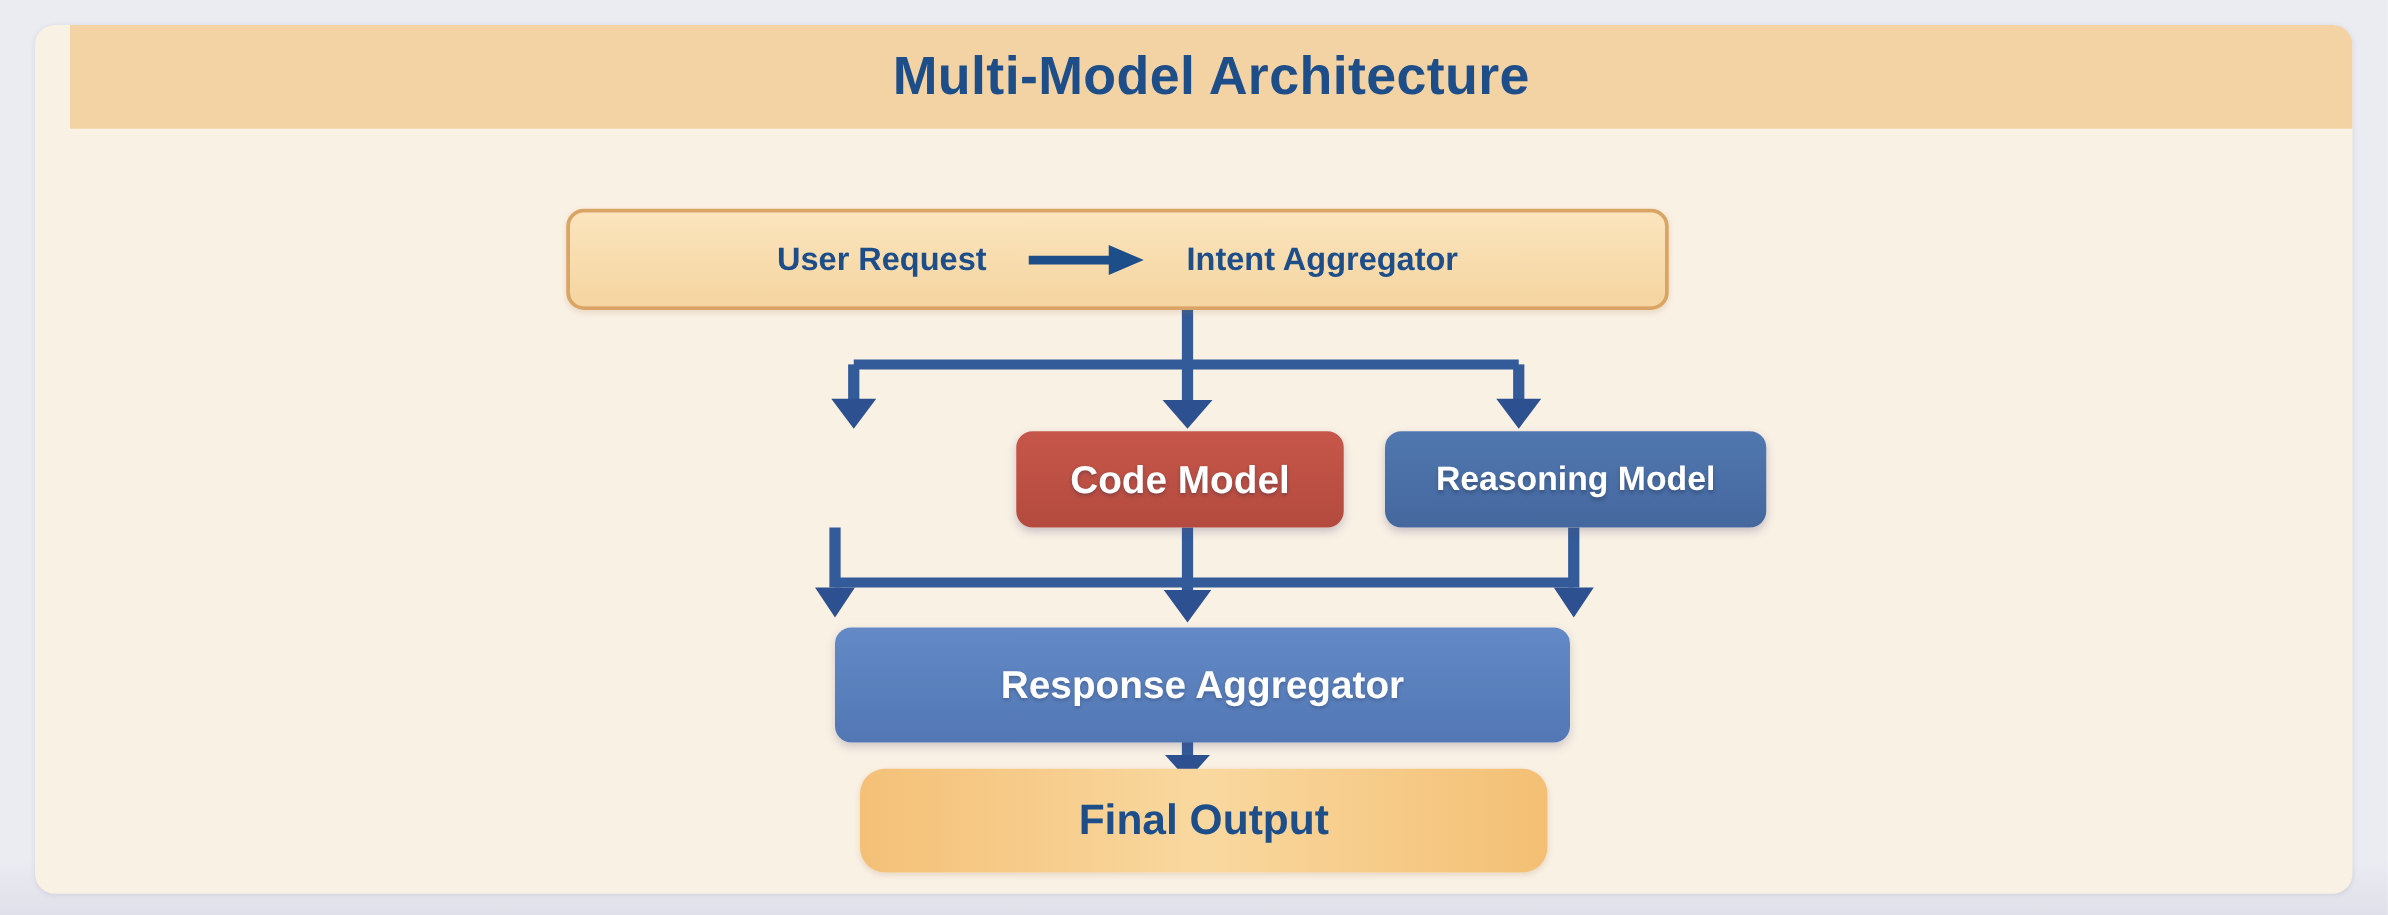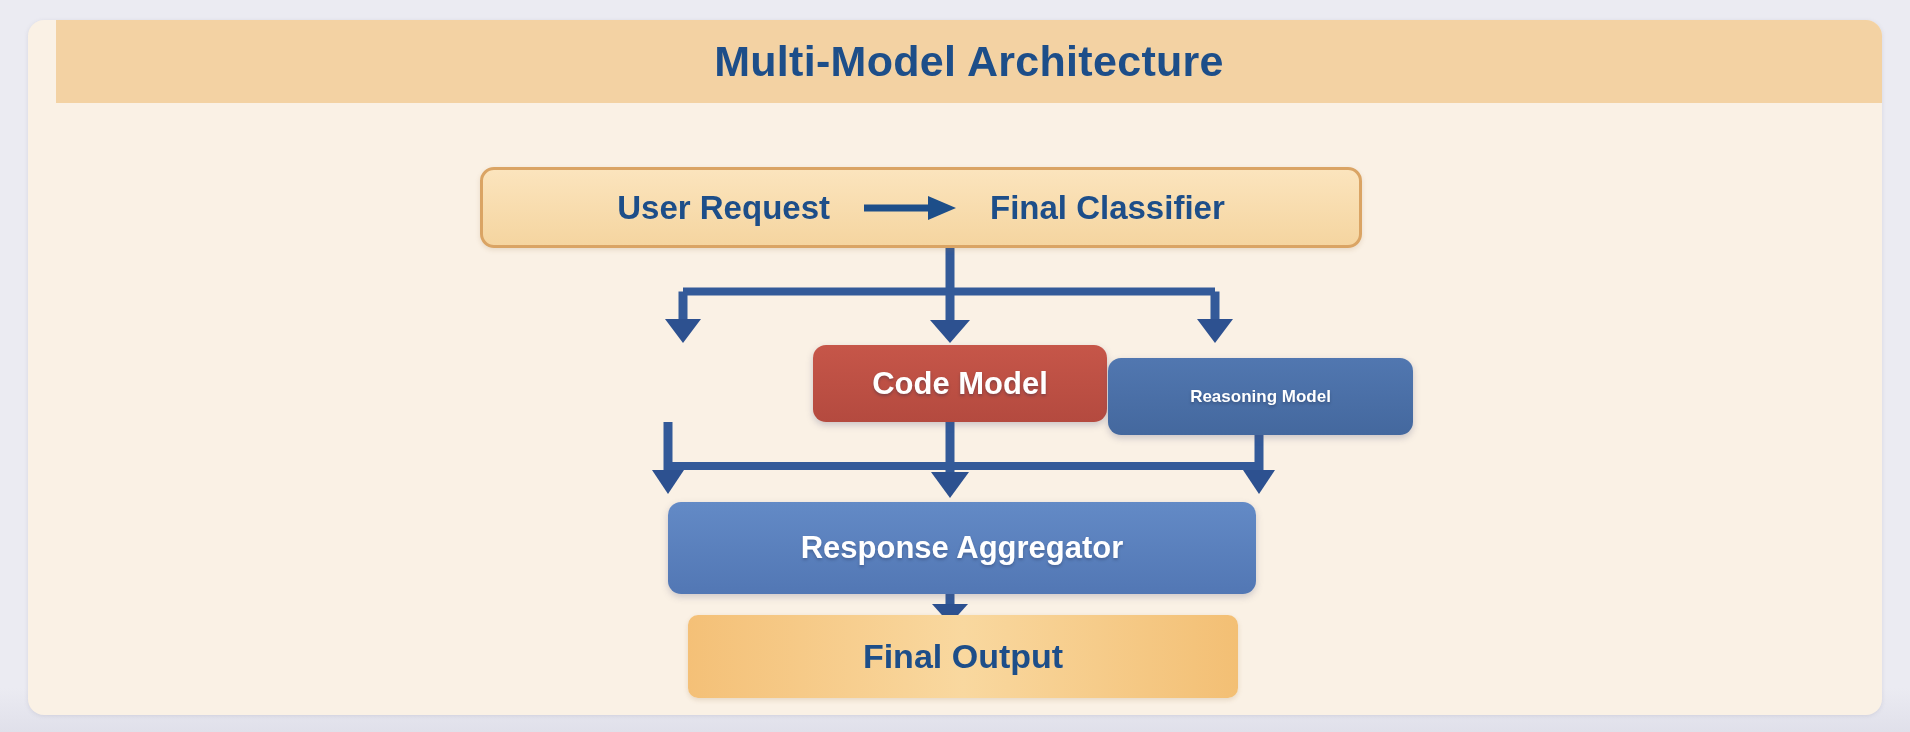--- a/index.html
+++ b/index.html
@@ -52,53 +52,52 @@
     white-space: nowrap;
   }
   .node-top {
     left: 425px; top: 147px;
     width: 882px; height: 81px;
     background: linear-gradient(180deg, #fbe4bd, #f5d5a0);
     border: 3px solid #daa464;
     border-radius: 14px;
     box-sizing: border-box;
     color: #1d4e89;
-    font-size: 33px;
+    font-size: 26px;
     gap: 32px;
     box-shadow: 0 2px 5px rgba(150,110,60,0.18);
-    margin-left: 27px;
   }
   .node-model {
     top: 325px;
     height: 77px;
     border-radius: 13px;
     color: #ffffff;
     text-shadow: 0 2px 3px rgba(30,40,70,0.35);
     box-shadow: 0 3px 7px rgba(80,80,120,0.28);
   }
   .node-fast      { left: 456px;  width: 310px; font-size: 31px; background: linear-gradient(180deg, #5177b0, #44689e); }
-  .node-code      { left: 785px;  width: 294px; font-size: 31px; background: linear-gradient(180deg, #c65649, #b44a3f); }
-  .node-reasoning { left: 1080px; width: 305px; font-size: 17px; background: linear-gradient(180deg, #5177b0, #44689e); margin-top: 13px; }
+  .node-code      { left: 785px;  width: 262px; font-size: 31px; background: linear-gradient(180deg, #c65649, #b44a3f); }
+  .node-reasoning { left: 1080px; width: 305px; font-size: 27px; background: linear-gradient(180deg, #5177b0, #44689e); }
   .node-aggregator {
     left: 640px; top: 482px;
     width: 588px; height: 92px;
     font-size: 31px;
     color: #ffffff;
     background: linear-gradient(180deg, #638ac6, #5277b4);
     border-radius: 13px;
     text-shadow: 0 2px 3px rgba(30,40,70,0.3);
     box-shadow: 0 3px 7px rgba(80,80,120,0.25);
   }
   .node-final {
     left: 660px; top: 595px;
     width: 550px; height: 83px;
     font-size: 34px;
     color: #1d4e89;
     background: linear-gradient(90deg, #f4c077 0%, #f9d89f 50%, #f3bf74 100%);
-    border-radius: 10px;
+    border-radius: 20px;
     box-shadow: 0 2px 5px rgba(150,110,60,0.2);
   }
   .connectors {
     position: absolute;
     left: 0; top: 0;
     width: 1910px;
     height: 732px;
     pointer-events: none;
   }
   .edge-line   { stroke: #335a99; fill: none; }
@@ -143,21 +142,21 @@
         <polygon class="edge-head" points="904,584 940,584 922,604"></polygon>
       </g>
     </svg>
 
     <div class="node node-top">
       <span>User Request</span>
       <svg class="inline-arrow" width="96" height="30" viewBox="0 0 96 30" aria-hidden="true">
         <path d="M2,15 H68" stroke="#1d4e89" stroke-width="7" fill="none"></path>
         <polygon points="66,3 66,27 94,15" fill="#1d4e89"></polygon>
       </svg>
-      <span>Final Classifier</span>
+      <span>Intent Aggregator</span>
     </div>
 
 
     <div class="node node-model node-code">
       <span>Code Model</span>
     </div>
 
     <div class="node node-model node-reasoning">
       <span>Reasoning Model</span>
     </div>

